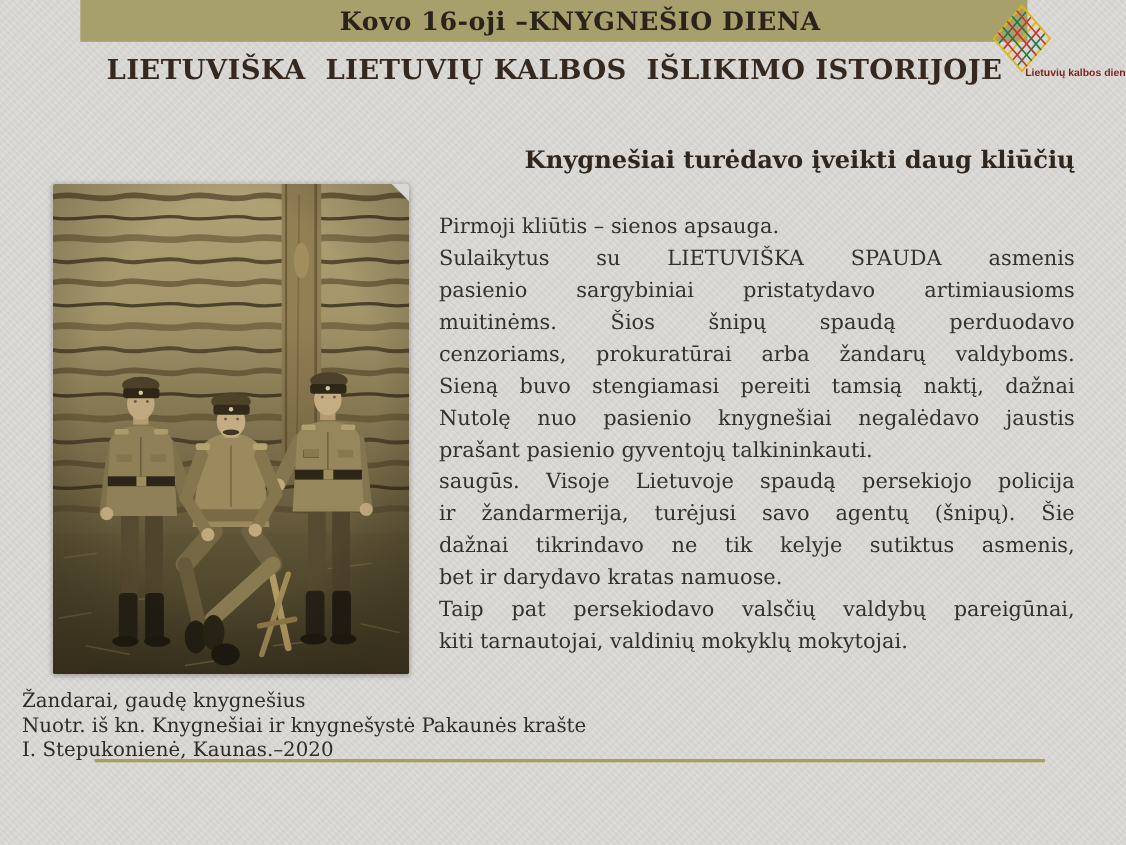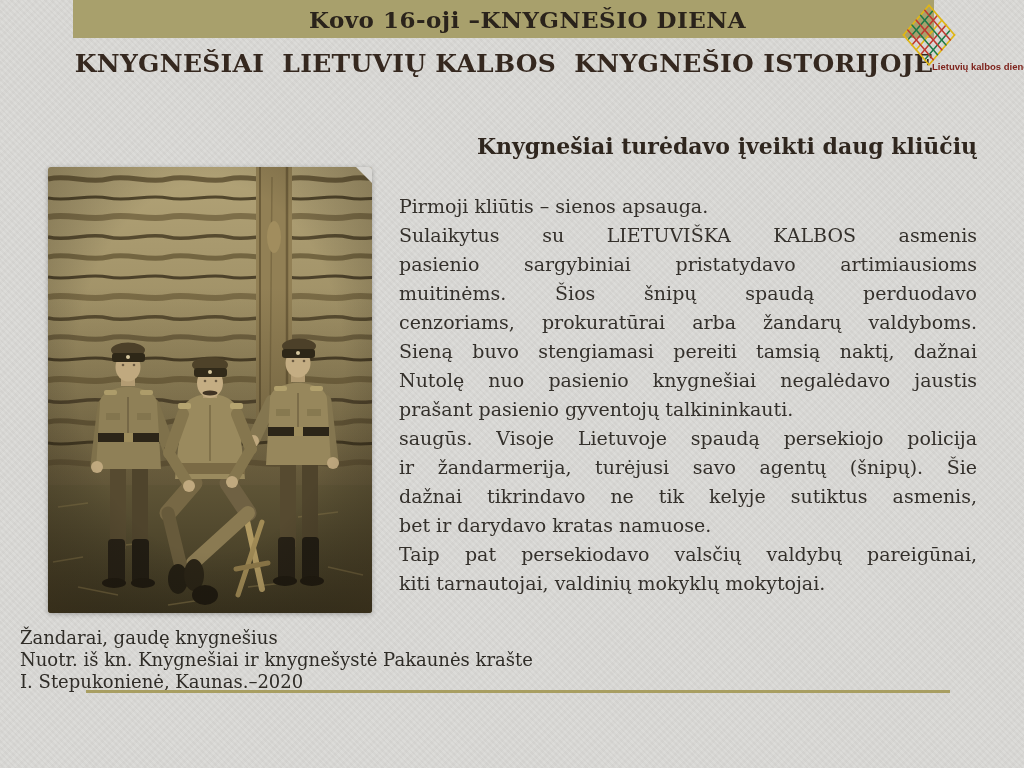--- a/index.html
+++ b/index.html
@@ -72,21 +72,21 @@
 </style>
 </head>
 <body>
 
 <div class="slide">
 
   <div class="banner">
     <div class="banner-title">Kovo 16-oji –KNYGNEŠIO DIENA</div>
   </div>
 
-  <div class="subtitle">KNYGNEŠIAI  LIETUVIŲ KALBOS  KNYGNEŠIO ISTORIJOJE</div>
+  <div class="subtitle">LIETUVIŠKA  LIETUVIŲ KALBOS  IŠLIKIMO ISTORIJOJE</div>
 
   <div class="logo">
     <svg width="58" height="66" viewBox="0 0 58 66">
       <g transform="translate(29,33) scale(0.86,1) rotate(45)" stroke-linecap="round">
 
         <line x1="-21" y1="-21" x2="-21" y2="21" style="stroke:var(--logo-yellow)" stroke-width="1.7" vector-effect="non-scaling-stroke"></line>
         <line x1="-14" y1="-21" x2="-14" y2="21" style="stroke:var(--logo-green)" stroke-width="1.5" vector-effect="non-scaling-stroke"></line>
         <line x1="-7" y1="-21" x2="-7" y2="21" style="stroke:var(--logo-red)" stroke-width="1.5" vector-effect="non-scaling-stroke"></line>
         <line x1="0" y1="-21" x2="0" y2="21" style="stroke:var(--logo-yellow)" stroke-width="1.6" vector-effect="non-scaling-stroke"></line>
         <line x1="7" y1="-21" x2="7" y2="21" style="stroke:var(--logo-red)" stroke-width="1.5" vector-effect="non-scaling-stroke"></line>
@@ -262,21 +262,21 @@
 
       <rect x="0" y="0" width="324" height="446" fill="url(#vig)"></rect>
       <polygon points="324,0 324,16 308,0" fill="#d9d8d5"></polygon>
     </svg>
   </div>
 
   <div class="content-heading">Knygnešiai turėdavo įveikti daug kliūčių</div>
 
   <div class="body-text">
       <div class="bline last-line">Pirmoji kliūtis – sienos apsauga.</div>
-      <div class="bline">Sulaikytus su LIETUVIŠKA KALBOS asmenis</div>
+      <div class="bline">Sulaikytus su LIETUVIŠKA SPAUDA asmenis</div>
       <div class="bline">pasienio sargybiniai pristatydavo artimiausioms</div>
       <div class="bline">muitinėms. Šios šnipų spaudą perduodavo</div>
       <div class="bline">cenzoriams, prokuratūrai arba žandarų valdyboms.</div>
       <div class="bline">Sieną buvo stengiamasi pereiti tamsią naktį, dažnai</div>
       <div class="bline">Nutolę nuo pasienio knygnešiai negalėdavo jaustis</div>
       <div class="bline last-line">prašant pasienio gyventojų talkininkauti.</div>
       <div class="bline">saugūs. Visoje Lietuvoje spaudą persekiojo policija</div>
       <div class="bline">ir žandarmerija, turėjusi savo agentų (šnipų). Šie</div>
       <div class="bline">dažnai tikrindavo ne tik kelyje sutiktus asmenis,</div>
       <div class="bline last-line">bet ir darydavo kratas namuose.</div>

